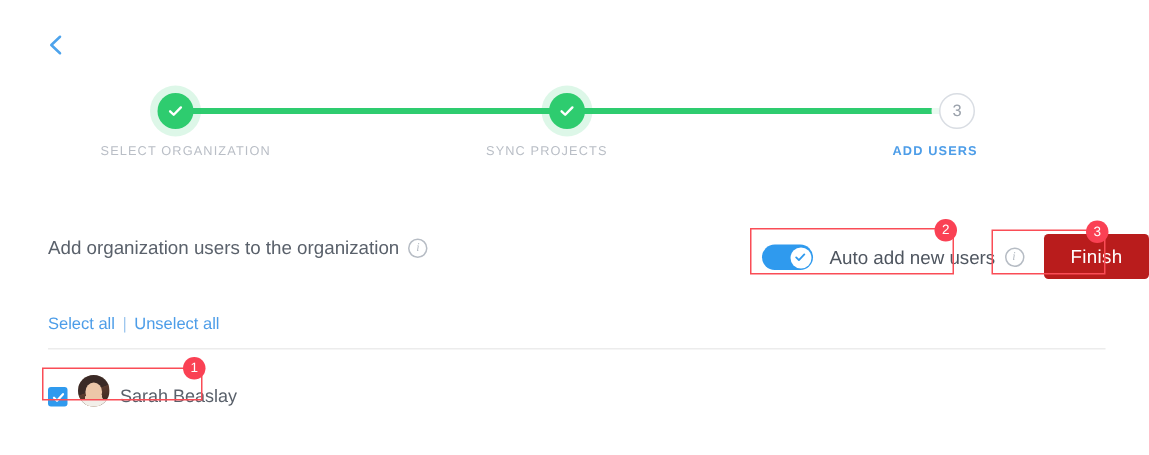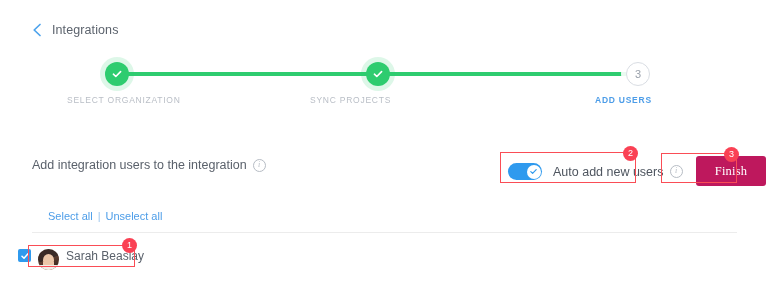--- a/index.html
+++ b/index.html
@@ -86,21 +86,21 @@
   .steplabel {
     position: absolute;
     top: 33px;
     font-size: 8.5px;
     letter-spacing: .75px;
     color: #b9bec6;
     white-space: nowrap;
     text-transform: uppercase;
   }
   .steplabel.l1 { left: -38px; }
-  .steplabel.l2 { left: 205px; }
+  .steplabel.l2 { left: 219px; }
   .steplabel.l3 { left: 490px; color: #4d9de8; cursor: pointer; font-weight: bold; }
 
   
   .section-row {
     position: absolute;
     left: 32px;
     top: 156px;
     right: 28px;
     height: 34px;
   }
@@ -171,34 +171,34 @@
     gap: 6px;
   }
 
   
   .finish-btn {
     position: absolute;
     left: 664px;
     top: 0px;
     width: 70px;
     height: 30px;
-    background: #be185d;
+    background: #b91c1c;
     border: none;
     border-radius: 3px;
     color: #ffffff;
     font-size: 12.5px;
-    font-family: Liberation Serif, serif;
+    font-family: Liberation Sans, sans-serif;
     cursor: pointer;
     letter-spacing: .2px;
   }
 
   
   .select-links {
     position: absolute;
-    left: 48px;
+    left: 32px;
     top: 210px;
     font-size: 11px;
     color: #4d9de8;
     display: flex;
     align-items: center;
     gap: 5px;
     justify-content: space-between;
   }
   .select-links a {
     color: #4d9de8;
@@ -213,24 +213,24 @@
     left: 32px;
     top: 232px;
     width: 705px;
     height: 1px;
     background: #ececec;
   }
 
   
   .user-row {
     position: absolute;
-    left: 18px;
+    left: 32px;
     top: 249px;
     display: flex;
-    align-items: flex-start;
+    align-items: flex-end;
     gap: 7px;
     height: 22px;
   }
   .checkbox {
     width: 13px;
     height: 13px;
     border-radius: 2px;
     background: #2f9aee;
     display: flex;
     align-items: center;
@@ -302,21 +302,20 @@
 </style>
 </head>
 <body>
 
 <div class="back-bar">
   <span class="chev">
     <svg class="chev" viewBox="0 0 11 14" xmlns="http://www.w3.org/2000/svg">
       <polyline points="8,1.5 2.2,7 8,12.5" fill="none" stroke="#4da3ec" stroke-width="1.7" stroke-linecap="round" stroke-linejoin="round"></polyline>
     </svg>
   </span>
-  <span class="back-label">Integrations</span>
 </div>
 
 <div class="stepper">
   <div class="track"></div>
 
   <div class="node done n1">
     <span>
       <svg width="12" height="12" viewBox="0 0 12 12" xmlns="http://www.w3.org/2000/svg">
         <polyline points="2.4,6.2 4.8,8.5 9.6,3.6" fill="none" stroke="#ffffff" stroke-width="1.6" stroke-linecap="round" stroke-linejoin="round"></polyline>
       </svg>
@@ -331,21 +330,21 @@
   </div>
   <div class="node current n3">3</div>
 
   <div class="steplabel l1">SELECT ORGANIZATION</div>
   <div class="steplabel l2">SYNC PROJECTS</div>
   <div class="steplabel l3">ADD USERS</div>
 </div>
 
 <div class="section-row">
   <div class="section-title">
-    <span>Add integration users to the integration</span>
+    <span>Add organization users to the organization</span>
     <span class="info-icon">i</span>
   </div>
 
   <div class="toggle-group">
     <span class="switch">
       <span class="knob">
         <svg width="9" height="9" viewBox="0 0 9 9" xmlns="http://www.w3.org/2000/svg">
           <polyline points="1.8,4.6 3.6,6.4 7.2,2.6" fill="none" stroke="#2f9aee" stroke-width="1.2" stroke-linecap="round" stroke-linejoin="round"></polyline>
         </svg>
       </span>

